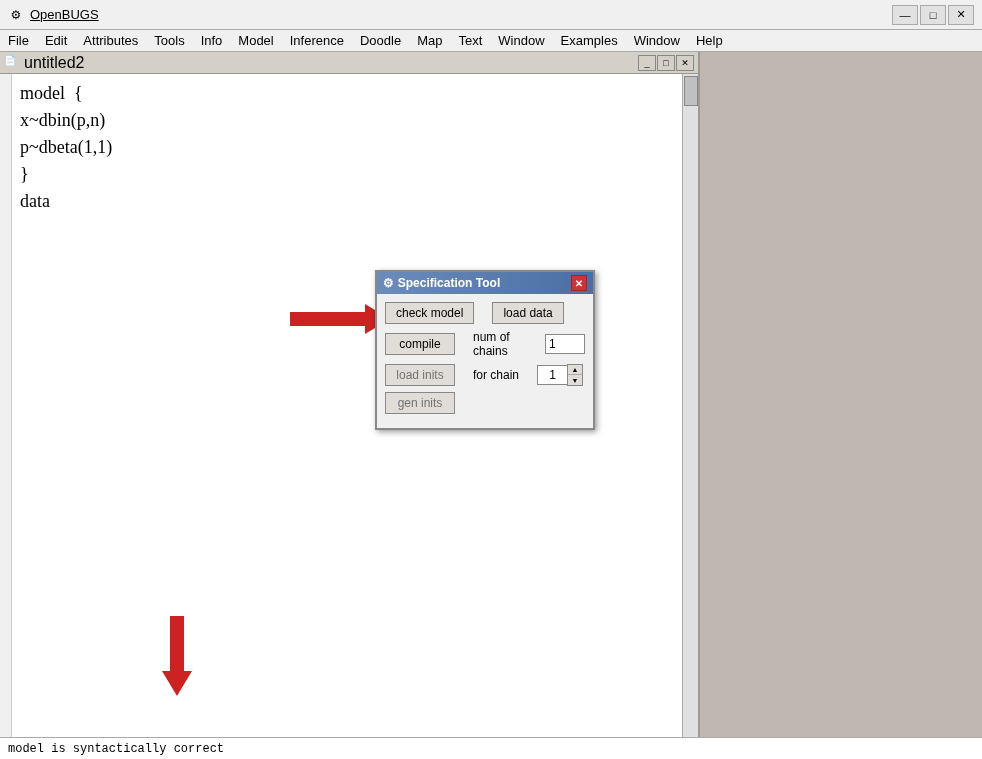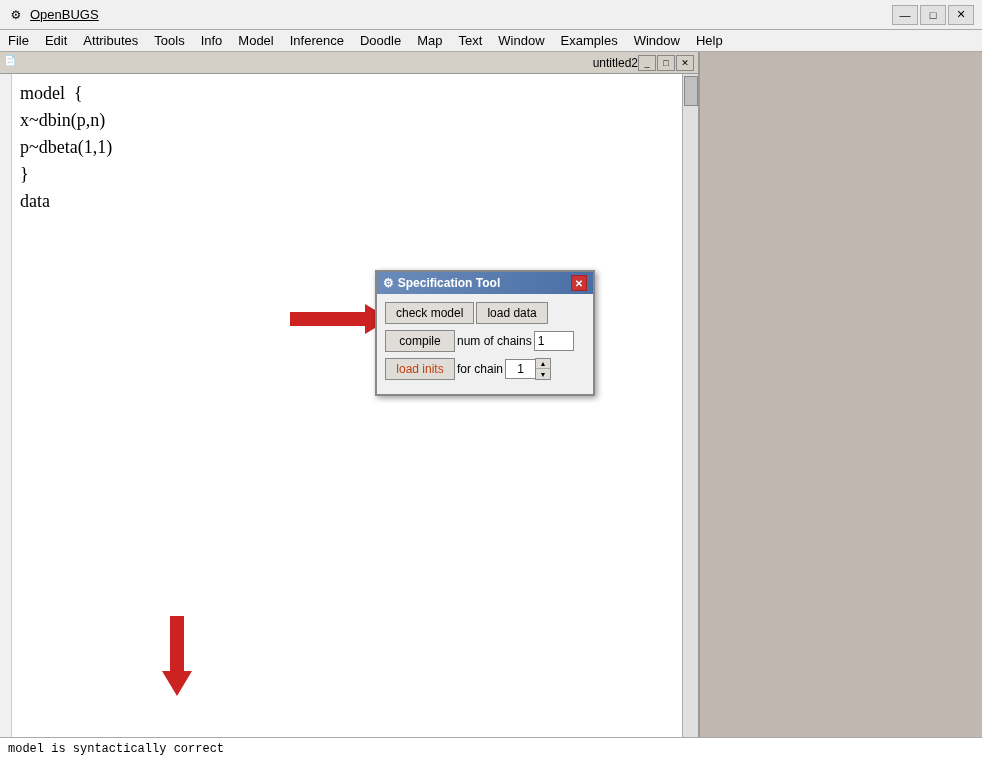--- a/index.html
+++ b/index.html
@@ -96,22 +96,21 @@
       border-bottom: 1px solid #999;
     }
     .doc-title-icon {
       width: 16px;
       height: 16px;
       margin-right: 4px;
       font-size: 10px;
     }
     .doc-title-text {
       flex: 1;
-      font-size: 12px;
-      text-align: right;
+      font-size: 16px;
     }
     .doc-controls {
       display: flex;
       gap: 1px;
     }
     .doc-btn {
       width: 18px;
       height: 16px;
       background: #d4d0c8;
       border: 1px solid #888;
@@ -257,33 +256,33 @@
       font-size: 10px;
       font-weight: bold;
     }
     .dialog-body {
       padding: 8px;
     }
     .dialog-row {
       display: flex;
       align-items: center;
       margin-bottom: 6px;
-      gap: 2px;
+      gap: 18px;
     }
     .dialog-btn {
       background: #e0ddd8;
       border: 1px solid #888;
       padding: 3px 10px;
       cursor: pointer;
       font-size: 12px;
       min-width: 70px;
       text-align: center;
     }
     .dialog-btn.disabled {
-      color: #c2410c;
+      color: #737373;
       cursor: default;
     }
     .dialog-label {
       font-size: 12px;
     }
     .dialog-input {
       width: 40px;
       height: 20px;
       border: 1px solid #888;
       padding: 1px 3px;
@@ -441,20 +440,23 @@
         <span class="dialog-label">for chain</span>
         <div class="spinner-group">
           <input class="spinner-input" type="text" value="1" style="">
           <div class="spinner-btns">
             <button class="spinner-btn">▲</button>
             <button class="spinner-btn">▼</button>
           </div>
         </div>
       </div>
 
+      <div class="dialog-row">
+        <button class="dialog-btn disabled">gen inits</button>
+      </div>
     </div>
   </div>
 
   <div class="bottom-arrow">
     <svg width="30" height="80" viewBox="0 0 30 80">
       <polygon points="8,0 22,0 22,55 30,55 15,80 0,55 8,55" fill="#cc2222"></polygon>
     </svg>
   </div>
 </div>
 

